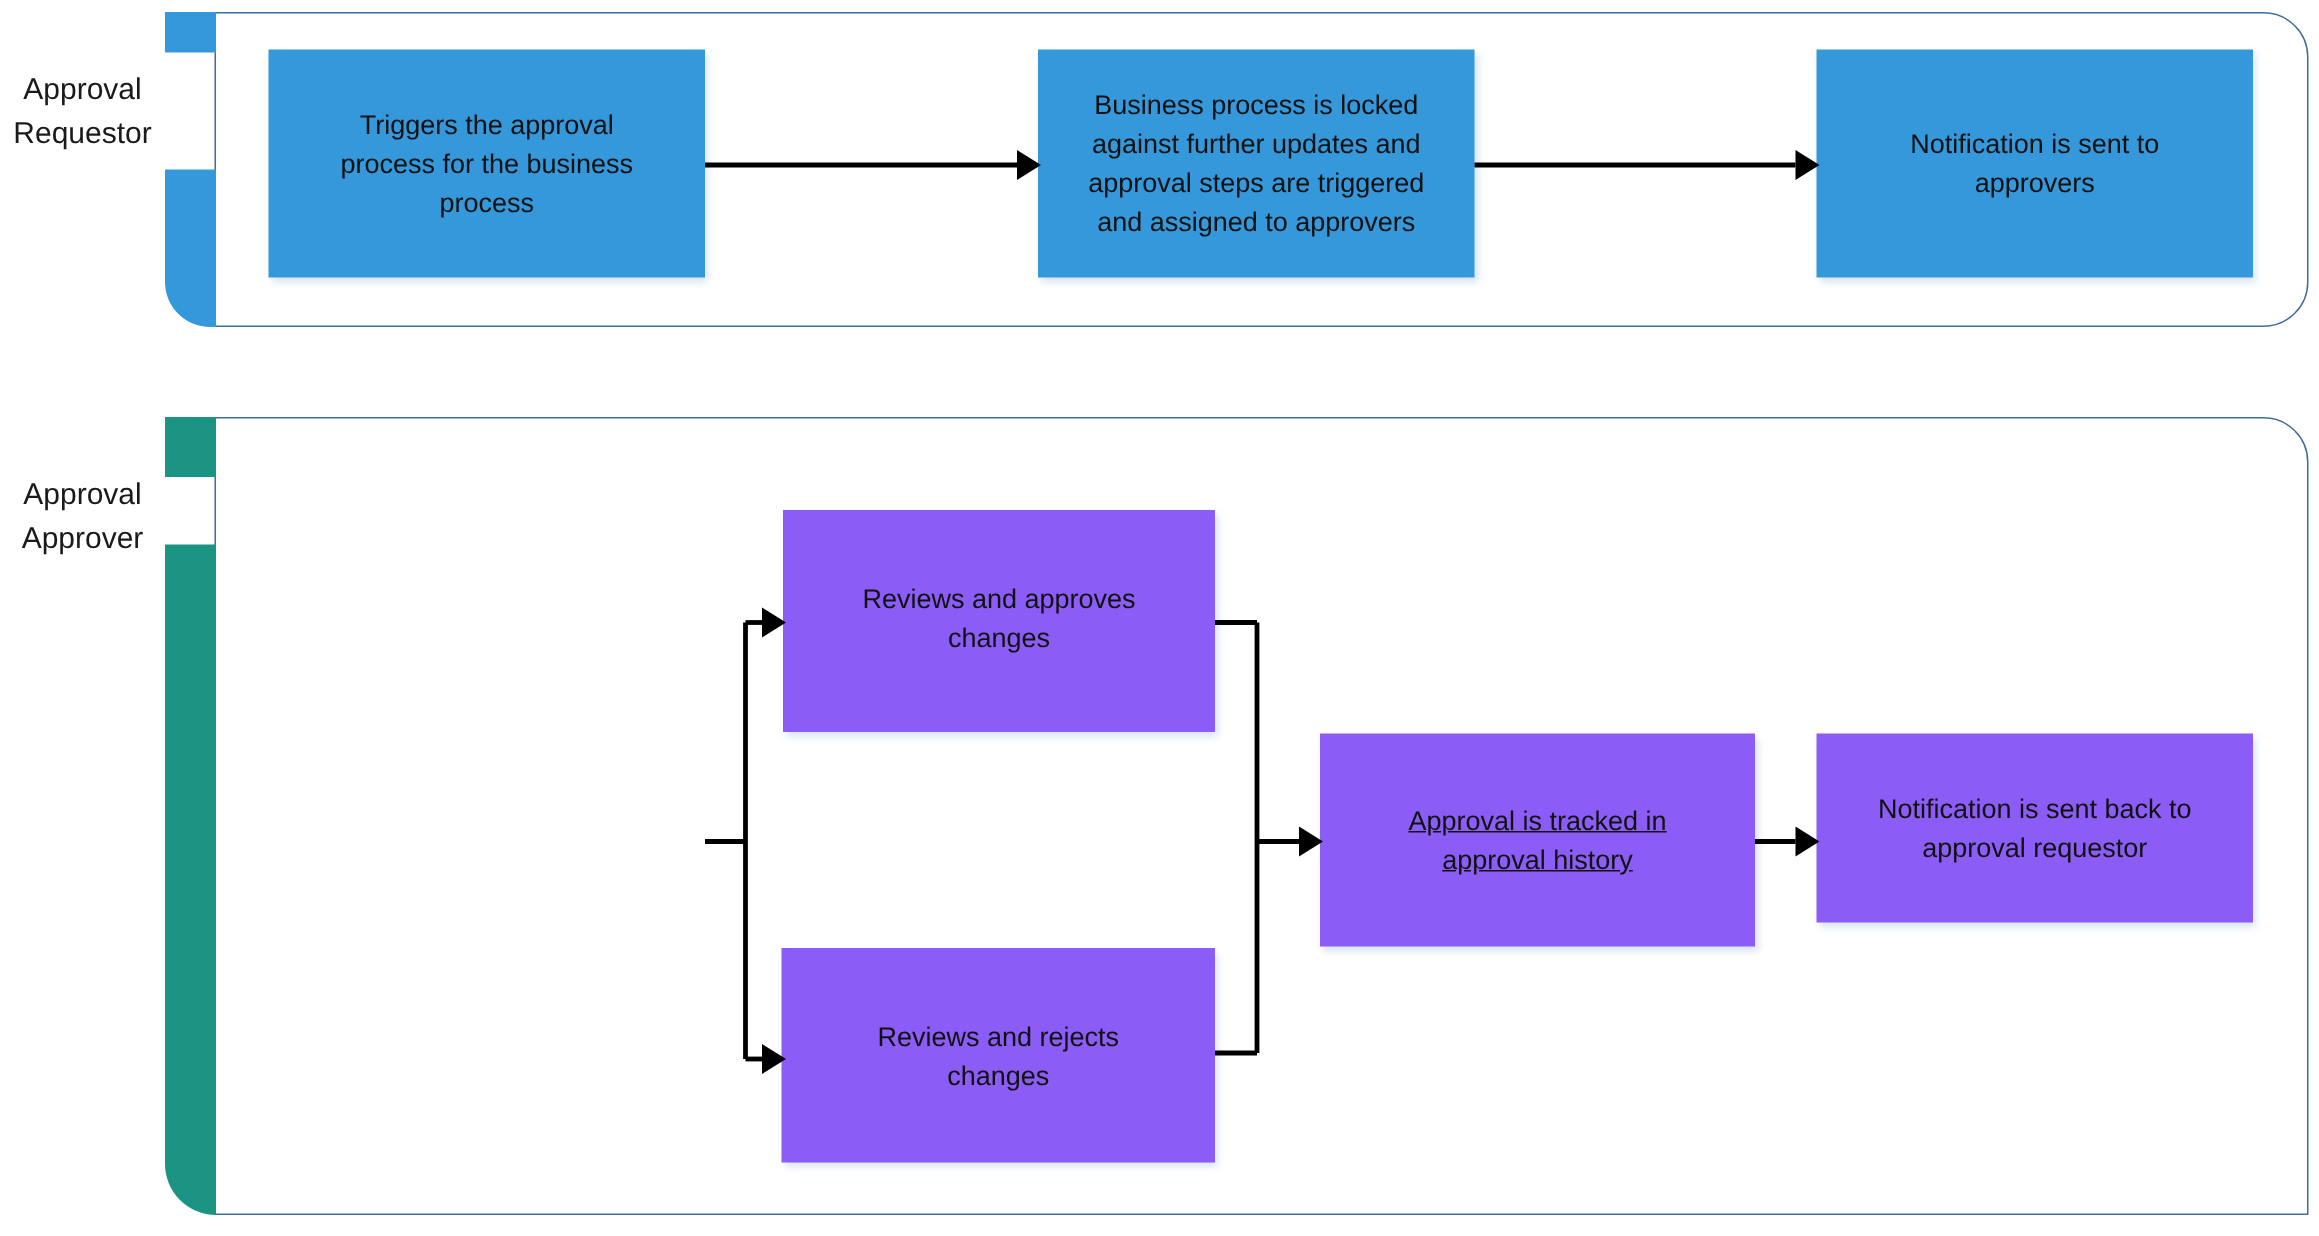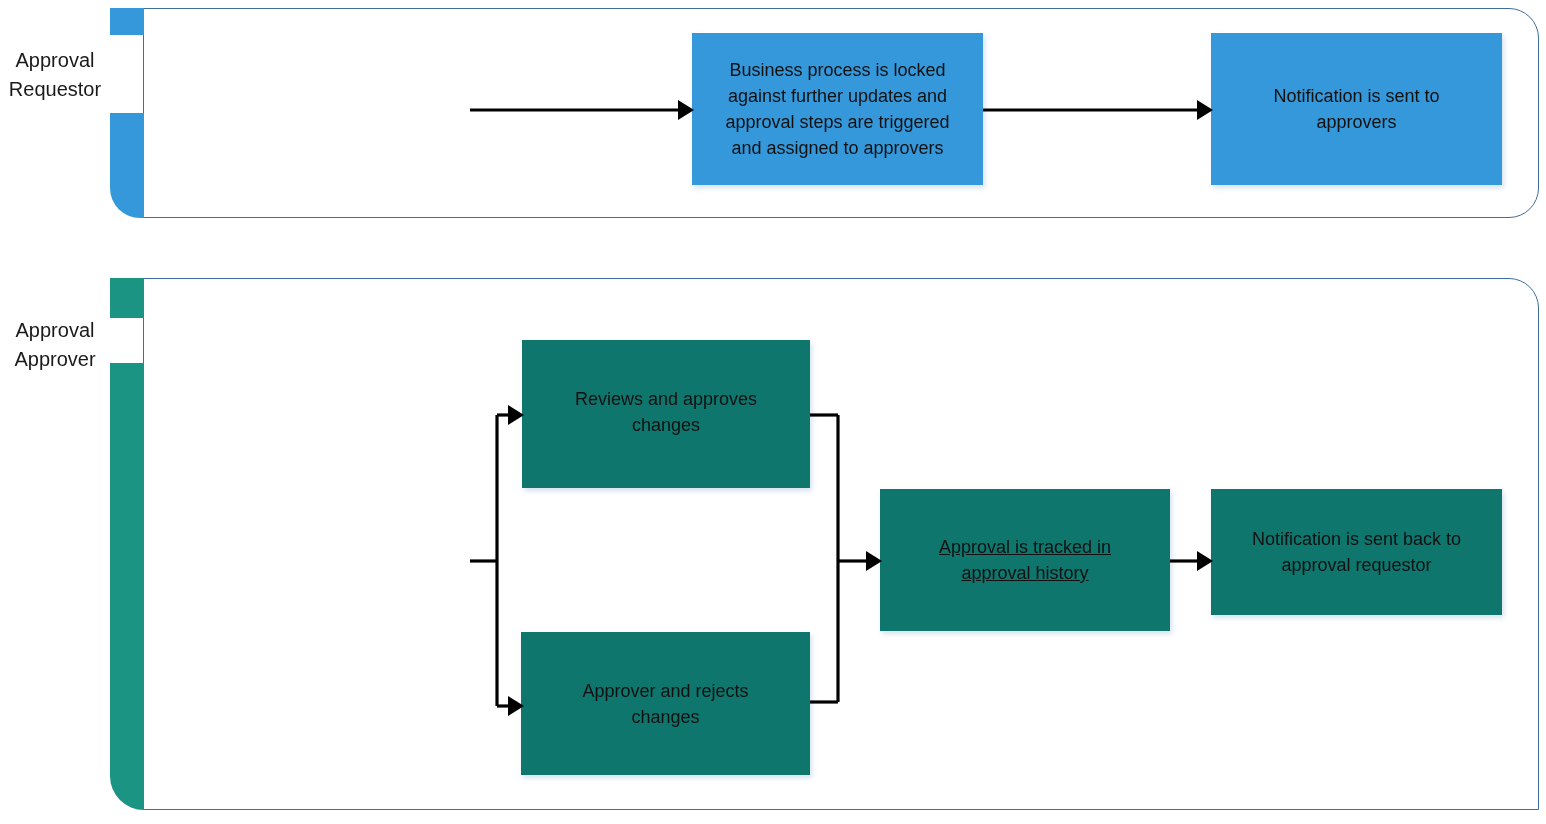--- a/index.html
+++ b/index.html
@@ -43,21 +43,21 @@
 
   
   .node{
     position:absolute;box-sizing:border-box;
     display:flex;align-items:center;justify-content:center;
     color:#111111;font-size:18px;line-height:1.45;text-align:center;
     padding:6px 10px;
     box-shadow:2px 3px 5px rgba(120,160,200,.30);
   }
   .node.blue{background:#3498db;}
-  .node.teal{background:#0f766e;}
+  .node.teal{background:#8b5cf6;}
   .node .txt{display:block;width:100%;white-space:pre-line;}
   .node.top-align{align-items:flex-start;padding-top:46px;}
 
   
   svg.wires{position:absolute;left:0;top:0;width:1546px;height:824px;
      pointer-events:none;overflow:visible;}
   .wire{stroke:#000000;stroke-width:3.2;fill:none;}
   .head{fill:#000000;}
 </style>
 </head>
@@ -68,20 +68,25 @@
   <div class="lane top"></div>
 
   <div class="bracket top-b">
     <div class="seg seg-a"></div>
     <div class="seg seg-b"></div>
   </div>
 
   <div class="lane-label lbl-top">Approval
 Requestor</div>
 
+  <div class="node blue" style="left:179px;top:33px;width:291px;height:152px;">
+    <span class="txt">Triggers the approval
+process for the business
+process</span>
+  </div>
 
   <div class="node blue" style="left:692px;top:33px;width:291px;height:152px;text-align:center;">
     <span class="txt">Business process is locked
 against further updates and
 approval steps are triggered
 and assigned to approvers</span>
   </div>
 
   <div class="node blue" style="left:1211px;top:33px;width:291px;height:152px;">
     <span class="txt">Notification is sent to
@@ -98,21 +103,21 @@
   <div class="lane-label lbl-bottom">Approval
 Approver</div>
 
 
   <div class="node teal top-align" style="left:522px;top:340px;width:288px;height:148px;">
     <span class="txt">Reviews and approves
 changes</span>
   </div>
 
   <div class="node teal top-align" style="left:521px;top:632px;width:289px;height:143px;">
-    <span class="txt">Approver and rejects
+    <span class="txt">Reviews and rejects
 changes</span>
   </div>
 
   <div class="node teal" style="left:880px;top:489px;width:290px;height:142px;text-decoration:underline;">
     <span class="txt">Approval is tracked in
 approval history</span>
   </div>
 
   <div class="node teal" style="left:1211px;top:489px;width:291px;height:126px;align-items:center;">
     <span class="txt">Notification is sent back to

